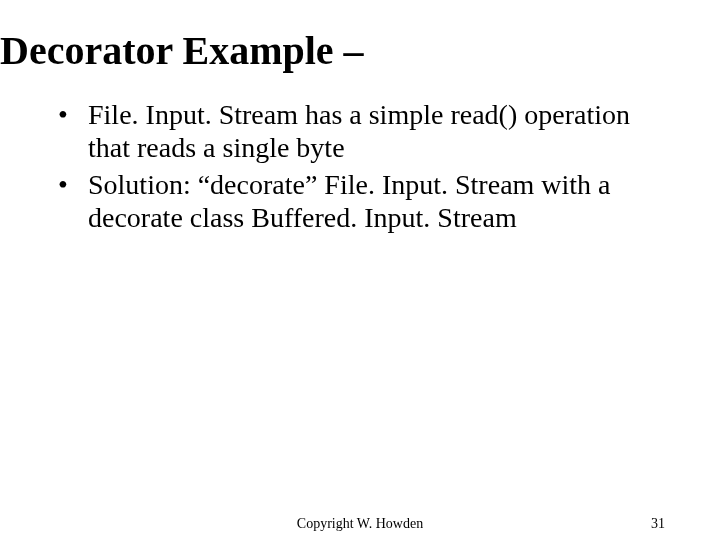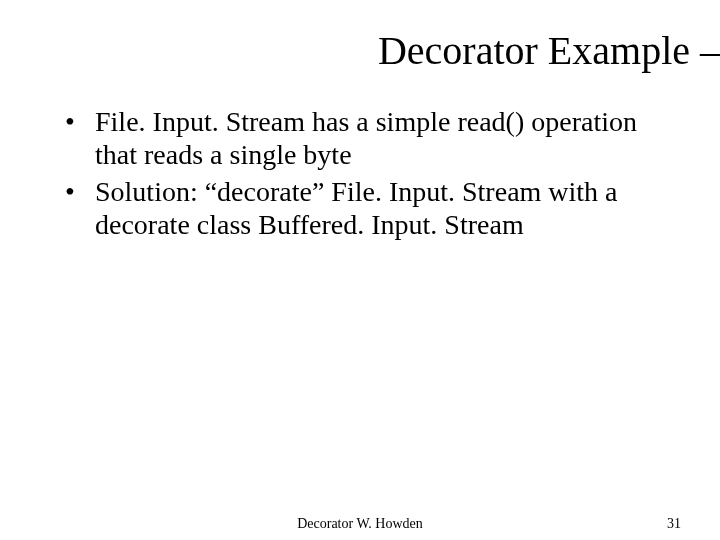--- a/index.html
+++ b/index.html
@@ -12,35 +12,35 @@
     color: #000000;
     overflow: hidden;
   }
   .slide {
     position: relative;
     width: 720px;
     height: 540px;
     box-sizing: border-box;
   }
   .title {
-    text-align: right;
+    text-align: left;
     font-size: 40px;
     line-height: 1.15;
     padding-top: 28px;
-    font-weight: normal;
+    font-weight: bold;
   }
   .body {
     padding: 24px 50px 0 50px;
     font-size: 28px;
     line-height: 1.18;
   }
   ul.bullets {
     list-style: none;
     padding: 0;
-    margin: 7px;
+    margin: 0;
   }
   ul.bullets > li {
     position: relative;
     padding-left: 38px;
     margin-bottom: 4px;
   }
   ul.bullets > li::before {
     content: "•";
     position: absolute;
     left: 8px;
@@ -55,37 +55,37 @@
     width: 720px;
     font-size: 14px;
   }
   .footer-center {
     position: absolute;
     width: 100%;
     text-align: center;
   }
   .footer-right {
     position: absolute;
-    right: 39px;
+    right: 55px;
   }
 </style>
 </head>
 <body>
 
 <div class="slide">
 
   <div class="title">
     <div>Decorator Example –</div>
   </div>
 
   <div class="body">
     <ul class="bullets">
       <li><span>File. Input. Stream has a simple read() operation that reads a single byte</span></li>
       <li><span>Solution: “decorate” File. Input. Stream with a decorate class Buffered. Input. Stream</span></li>
     </ul>
   </div>
 
   <div class="footer">
-    <div class="footer-center">Decorator W. Howden</div>
+    <div class="footer-center">Copyright W. Howden</div>
     <div class="footer-right">31</div>
   </div>
 
 </div>
 
 </body></html>

